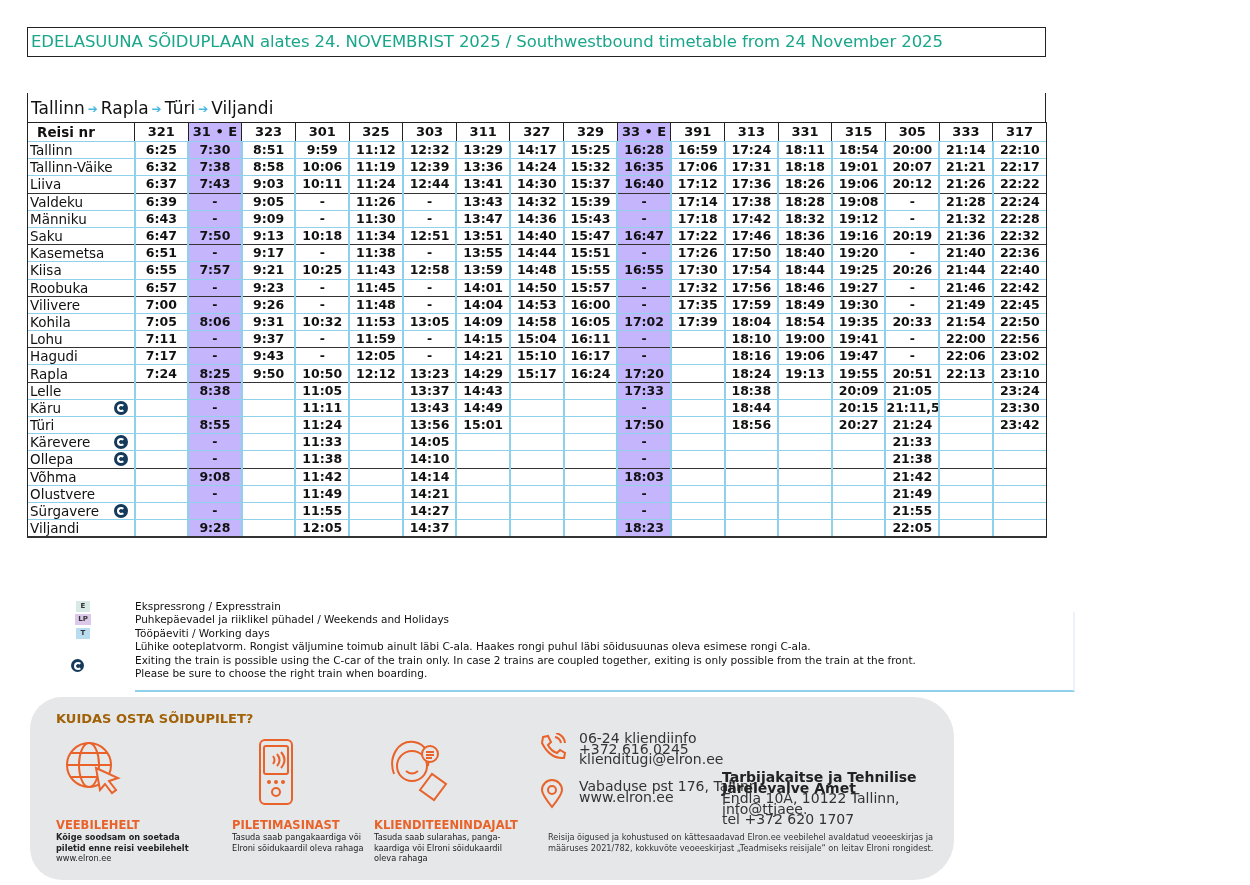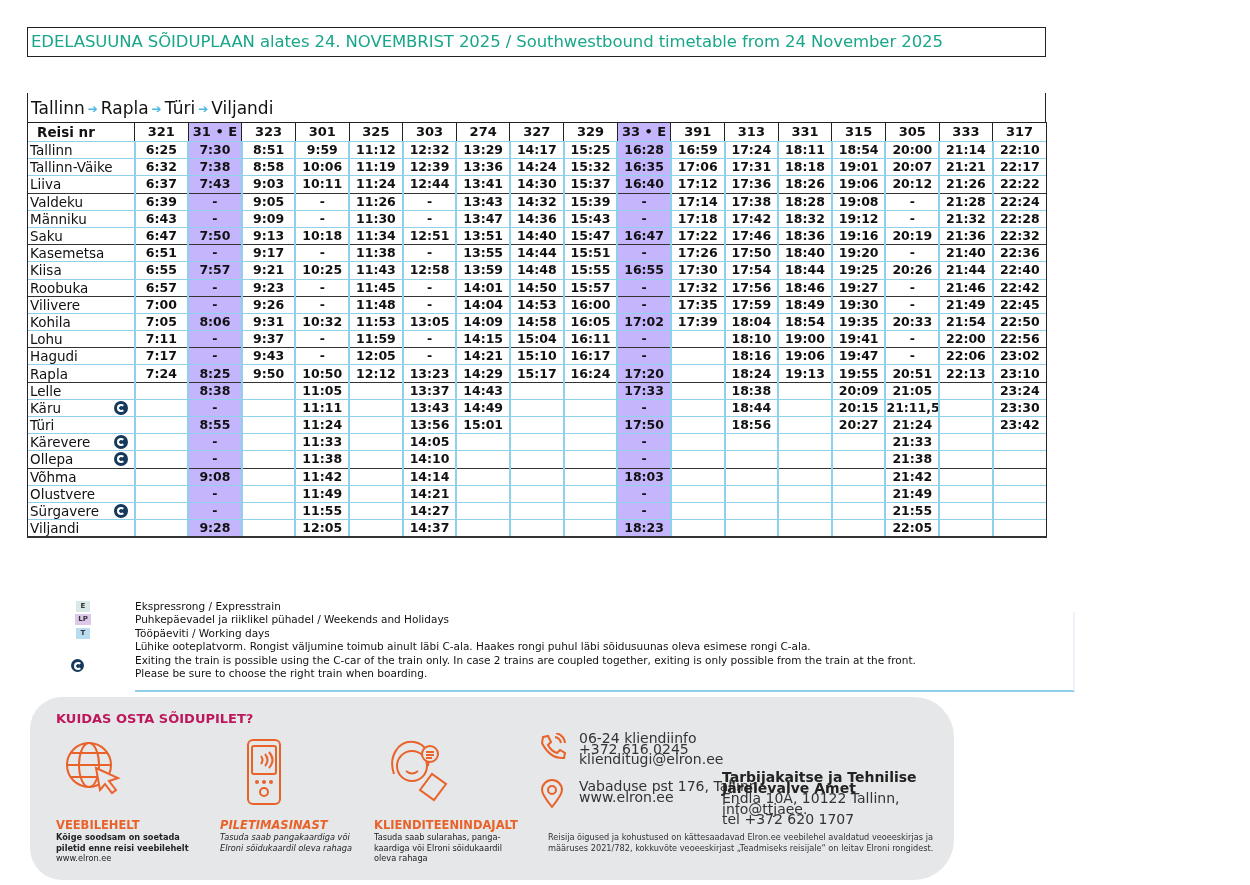--- a/index.html
+++ b/index.html
@@ -58,21 +58,21 @@
   .legend-box {
     position: absolute; left: 135px; top: 612px; width: 940px; height: 80px;
     border-right: 2px solid #eef1f8; border-bottom: 2px solid #8fd0ea;
   }
 
   
   .panel {
     position: absolute; left: 30px; top: 697px; width: 924px; height: 183px;
     background: #e6e7e9; border-radius: 32px 40px 40px 32px;
   }
-  .panel .head { position: absolute; left: 26px; top: 14px; color: #be185d; font-weight: bold; font-size: 13px; }
+  .panel .head { position: absolute; left: 26px; top: 14px; color: #a16207; font-weight: bold; font-size: 13px; }
   .panel .col { position: absolute; top: 35px; width: 150px; }
   .panel .col svg { display: block; }
   .panel .col .ttl { color: #e8622a; font-weight: bold; font-size: 11.5px; margin-top: 6px; }
   .panel .col .txt { font-size: 8.2px; line-height: 10.5px; color: #222; }
   .panel .col .txt b { font-weight: bold; }
   .panel .contact { position: absolute; font-size: 14px; line-height: 10.5px; color: #333; }
   .panel .note { position: absolute; left: 518px; top: 135px; font-size: 8.2px; line-height: 11px; color: #333; width: 390px; }
 </style>
 </head>
 <body>
@@ -105,21 +105,21 @@
       </colgroup>
     <thead>
         <tr id="head-row">
           <th class="stn-h">Reisi nr</th>
           <th>321</th>
           <th class="expr">31 • E</th>
           <th>323</th>
           <th>301</th>
           <th>325</th>
           <th>303</th>
-          <th>274</th>
+          <th>311</th>
           <th>327</th>
           <th>329</th>
           <th class="expr">33 • E</th>
           <th>391</th>
           <th>313</th>
           <th>331</th>
           <th>315</th>
           <th>305</th>
           <th>333</th>
           <th class="last">317</th>
@@ -615,21 +615,21 @@
         <ellipse cx="33" cy="33" rx="10" ry="22"></ellipse>
         <line x1="11" y1="33" x2="55" y2="33"></line>
         <path d="M14 21 H52 M14 45 H52"></path>
         <path d="M40 36 L62 46 L53 49 L60 58 L56 61 L49 52 L44 58 Z" fill="#e6e7e9"></path>
       </g>
     </svg>
     <div class="ttl">VEEBILEHELT</div>
     <div class="txt"><b>Kõige soodsam on soetada piletid enne reisi veebilehelt</b><span> www.elron.ee</span></div>
   </div>
 
-  <div class="col" style="left:190px;font-style:italic;">
+  <div class="col" style="left:202px;">
     <svg width="90" height="80" viewBox="0 0 90 80">
       <g fill="none" stroke="#e8622a" stroke-width="2">
         <rect x="28" y="8" width="32" height="64" rx="5"></rect>
         <rect x="32" y="14" width="24" height="28" rx="2"></rect>
         <path d="M41 24 q3 4 0 8 M45 22 q5 6 0 12 M49 20 q7 8 0 16"></path>
         <circle cx="37" cy="50" r="1" fill="#e8622a"></circle>
           <circle cx="44" cy="50" r="1" fill="#e8622a"></circle>
           <circle cx="51" cy="50" r="1" fill="#e8622a"></circle>
         <circle cx="44" cy="60" r="4"></circle>
       </g>

